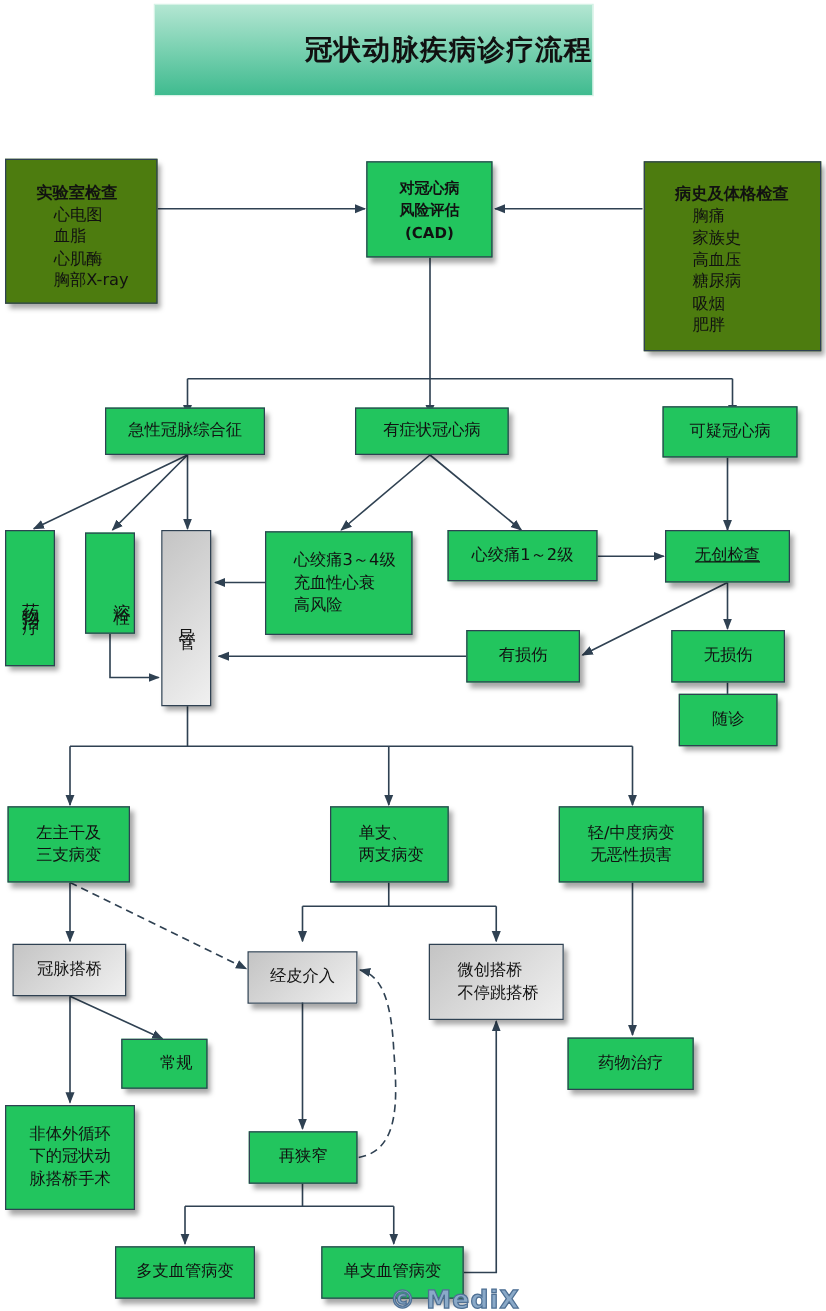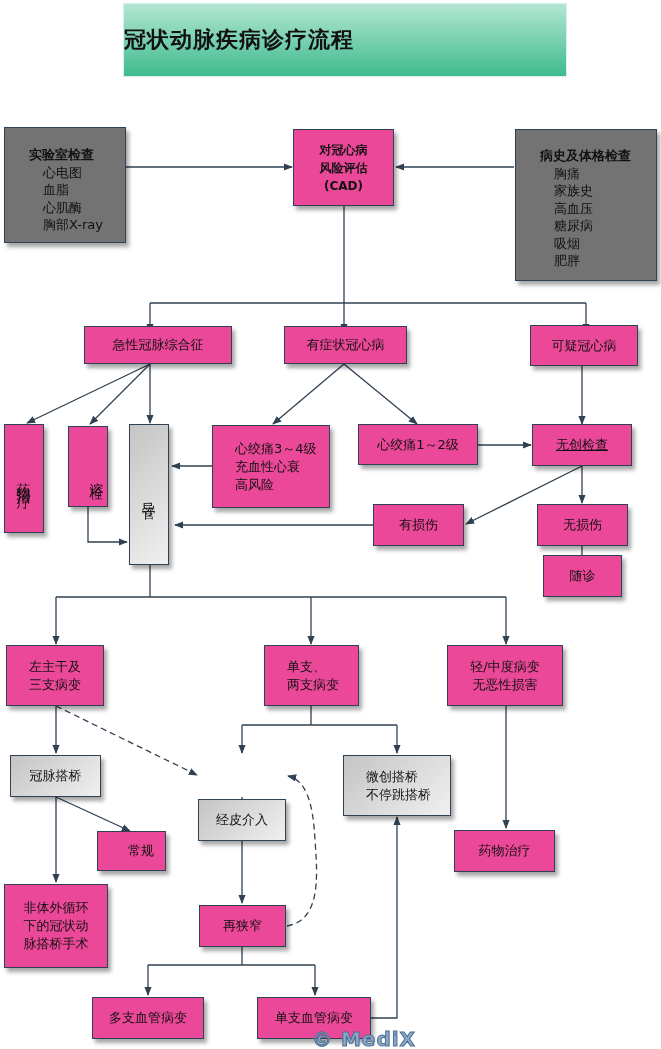--- a/index.html
+++ b/index.html
@@ -1,35 +1,35 @@
 <!DOCTYPE html>
 <html><head>
 <meta charset="utf-8">
 <style>
   html, body { margin: 0; padding: 0; background: #ffffff; }
   body { width: 661px; height: 1049px; position: relative; overflow: hidden;
          font-family: "DejaVu Sans", sans-serif; color: #111; }
   .title-banner {
-    position: absolute; left: 123px; top: 3px; width: 444px; height: 74px;
+    position: absolute; left: 123px; top: 3px; width: 352px; height: 74px;
     background: linear-gradient(#b3e6d2, #3fbb8f);
     border: 1px solid #d6f2e6; box-sizing: border-box;
-    display: flex; align-items: center; justify-content: flex-start;
+    display: flex; align-items: center; justify-content: flex-end;
   }
   .title-banner span { font-size: 22px; font-weight: bold; color: #111; letter-spacing: 1px; }
   svg.edges { position: absolute; left: 0; top: 0; width: 661px; height: 1049px; }
   .node {
-    position: absolute; box-sizing: border-box; background: #ec4899;
+    position: absolute; box-sizing: border-box; background: #22c55e;
     border: 1.5px solid #2f4152; box-shadow: 3px 4px 4px rgba(0,0,0,0.35);
     display: flex; align-items: center; justify-content: center; text-align: center;
     font-size: 13px; line-height: 18px; white-space: pre-line;
   }
   .node.gray { background: linear-gradient(135deg, #c4c4c4, #f0f0f0); }
   .node.left { justify-content: flex-start; text-align: left; padding-left: 22px; }
   .node.vert { writing-mode: vertical-rl; text-orientation: upright; font-size: 14px; line-height: 20px; letter-spacing: 4px; }
-  .list-box { position: absolute; box-sizing: border-box; background: #737373;
+  .list-box { position: absolute; box-sizing: border-box; background: #4d7c0f;
     border: 1.5px solid #2f4152; box-shadow: 3px 4px 4px rgba(0,0,0,0.35);
     font-size: 13px; line-height: 17.5px; }
   .list-box .hdr { font-weight: bold; }
   .list-box .item { padding-left: 14px; }
   .watermark { position: absolute; left: 312px; top: 1027px; font-size: 20px; font-weight: bold;
     color: #8aa9c8; letter-spacing: 1px; font-family: "DejaVu Sans", sans-serif;
     -webkit-text-stroke: 1px #4e6f93; }
 </style>
 </head>
 <body>
@@ -104,21 +104,21 @@
   <div class="item">高血压</div>
   <div class="item">糖尿病</div>
   <div class="item">吸烟</div>
   <div class="item">肥胖</div>
 </div>
 
 <div class="node" style="left:293px;top:129px;width:101px;height:77px;font-weight:bold;font-size:12px;">对冠心病
 风险评估
 (CAD)</div>
 
-<div class="node" style="left:84px;top:326px;width:148px;height:38px;">急性冠脉综合征</div>
+<div class="node" style="left:84px;top:326px;width:128px;height:38px;">急性冠脉综合征</div>
 <div class="node" style="left:284px;top:326px;width:123px;height:38px;">有症状冠心病</div>
 <div class="node" style="left:530px;top:325px;width:108px;height:41px;">可疑冠心病</div>
 
 <div class="node vert" style="left:4px;top:424px;width:40px;height:109px;">药物治疗</div>
 <div class="node vert" style="left:68px;top:426px;width:40px;height:81px;align-items:flex-start;padding-top:16px;">溶栓</div>
 <div class="node vert gray" style="left:129px;top:424px;width:40px;height:141px;">导管</div>
 
 <div class="node left" style="left:212px;top:425px;width:118px;height:83px;">心绞痛3～4级
 充血性心衰
 高风险</div>
@@ -129,21 +129,21 @@
 <div class="node" style="left:543px;top:555px;width:79px;height:42px;">随诊</div>
 
 <div class="node left" style="left:6px;top:645px;width:98px;height:61px;">左主干及
 三支病变</div>
 <div class="node left" style="left:264px;top:645px;width:95px;height:61px;">单支、
 两支病变</div>
 <div class="node" style="left:447px;top:645px;width:116px;height:61px;">轻/中度病变
 无恶性损害</div>
 
 <div class="node gray" style="left:10px;top:755px;width:91px;height:42px;">冠脉搭桥</div>
-<div class="node gray" style="left:198px;top:799px;width:88px;height:42px;">经皮介入</div>
+<div class="node gray" style="left:198px;top:761px;width:88px;height:42px;">经皮介入</div>
 <div class="node gray left" style="left:343px;top:755px;width:108px;height:61px;">微创搭桥
 不停跳搭桥</div>
 
 <div class="node" style="left:97px;top:831px;width:69px;height:40px;padding-left:19px;">常规</div>
 <div class="node" style="left:454px;top:830px;width:101px;height:42px;">药物治疗</div>
 <div class="node" style="left:4px;top:884px;width:104px;height:84px;">非体外循环
 下的冠状动
 脉搭桥手术</div>
 <div class="node" style="left:199px;top:905px;width:87px;height:42px;">再狭窄</div>
 <div class="node" style="left:92px;top:997px;width:112px;height:42px;">多支血管病变</div>

